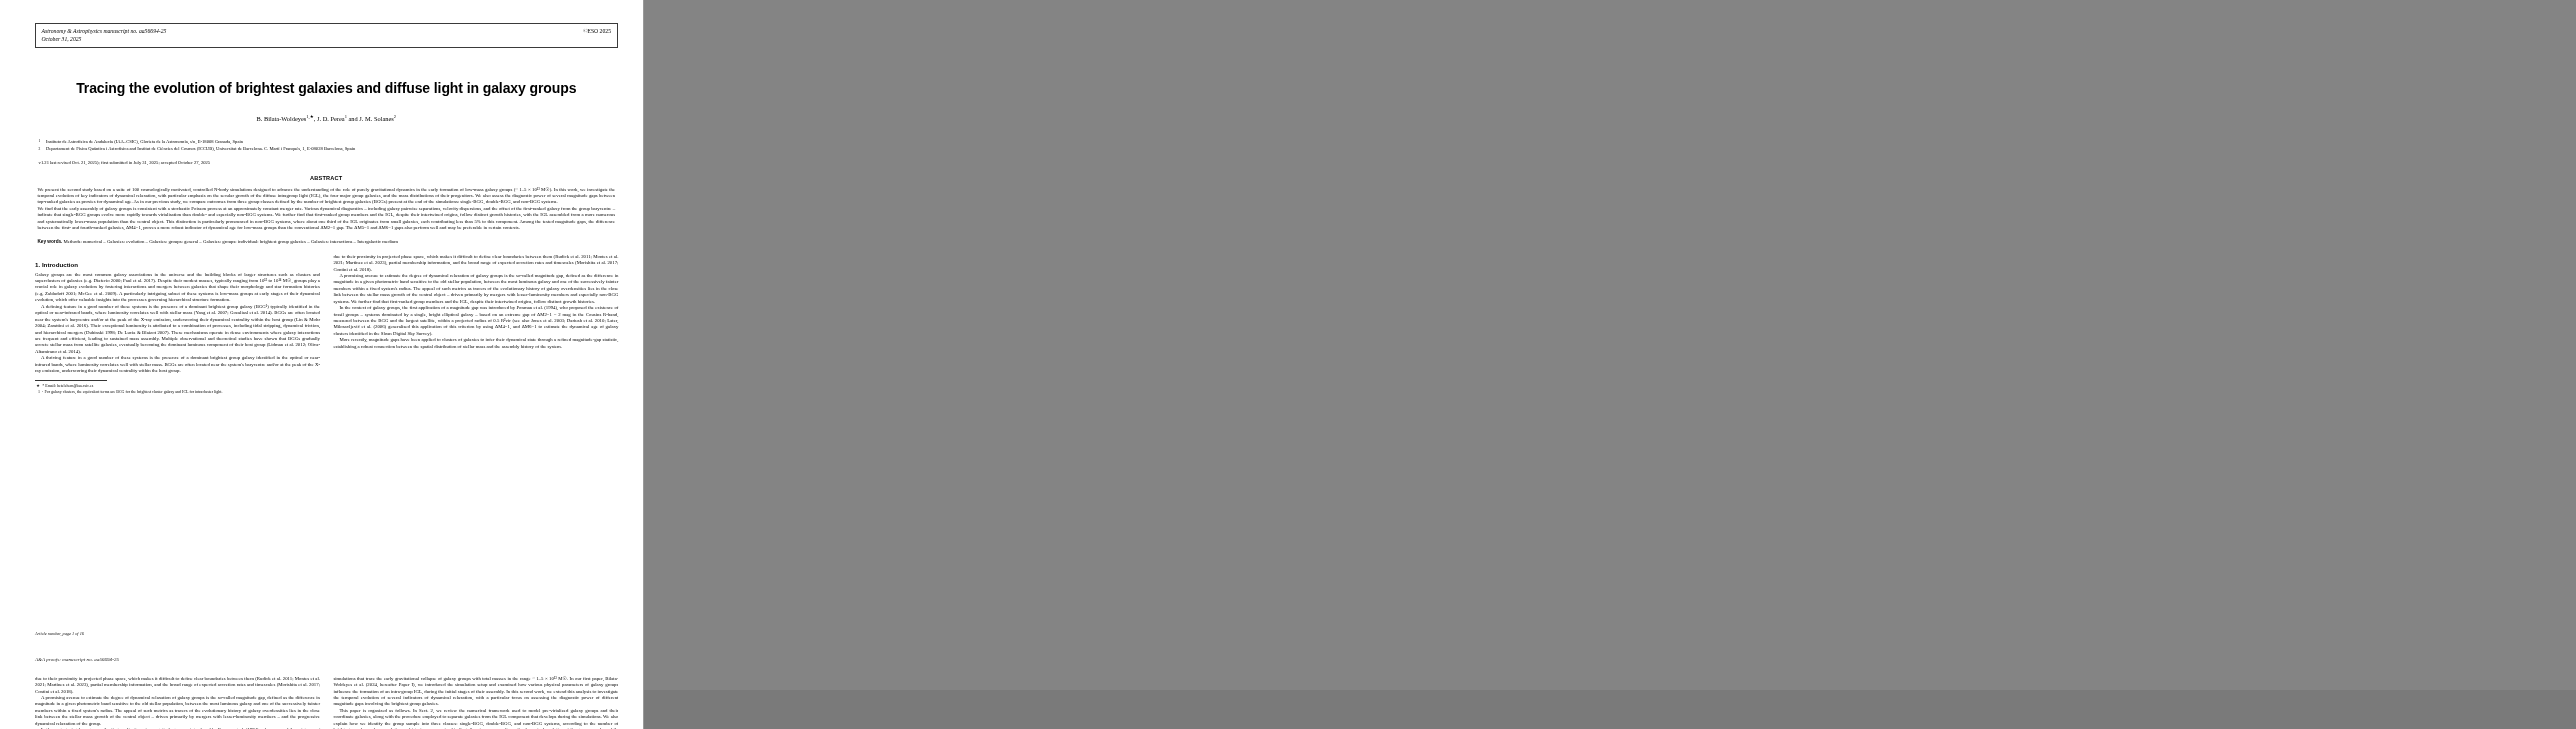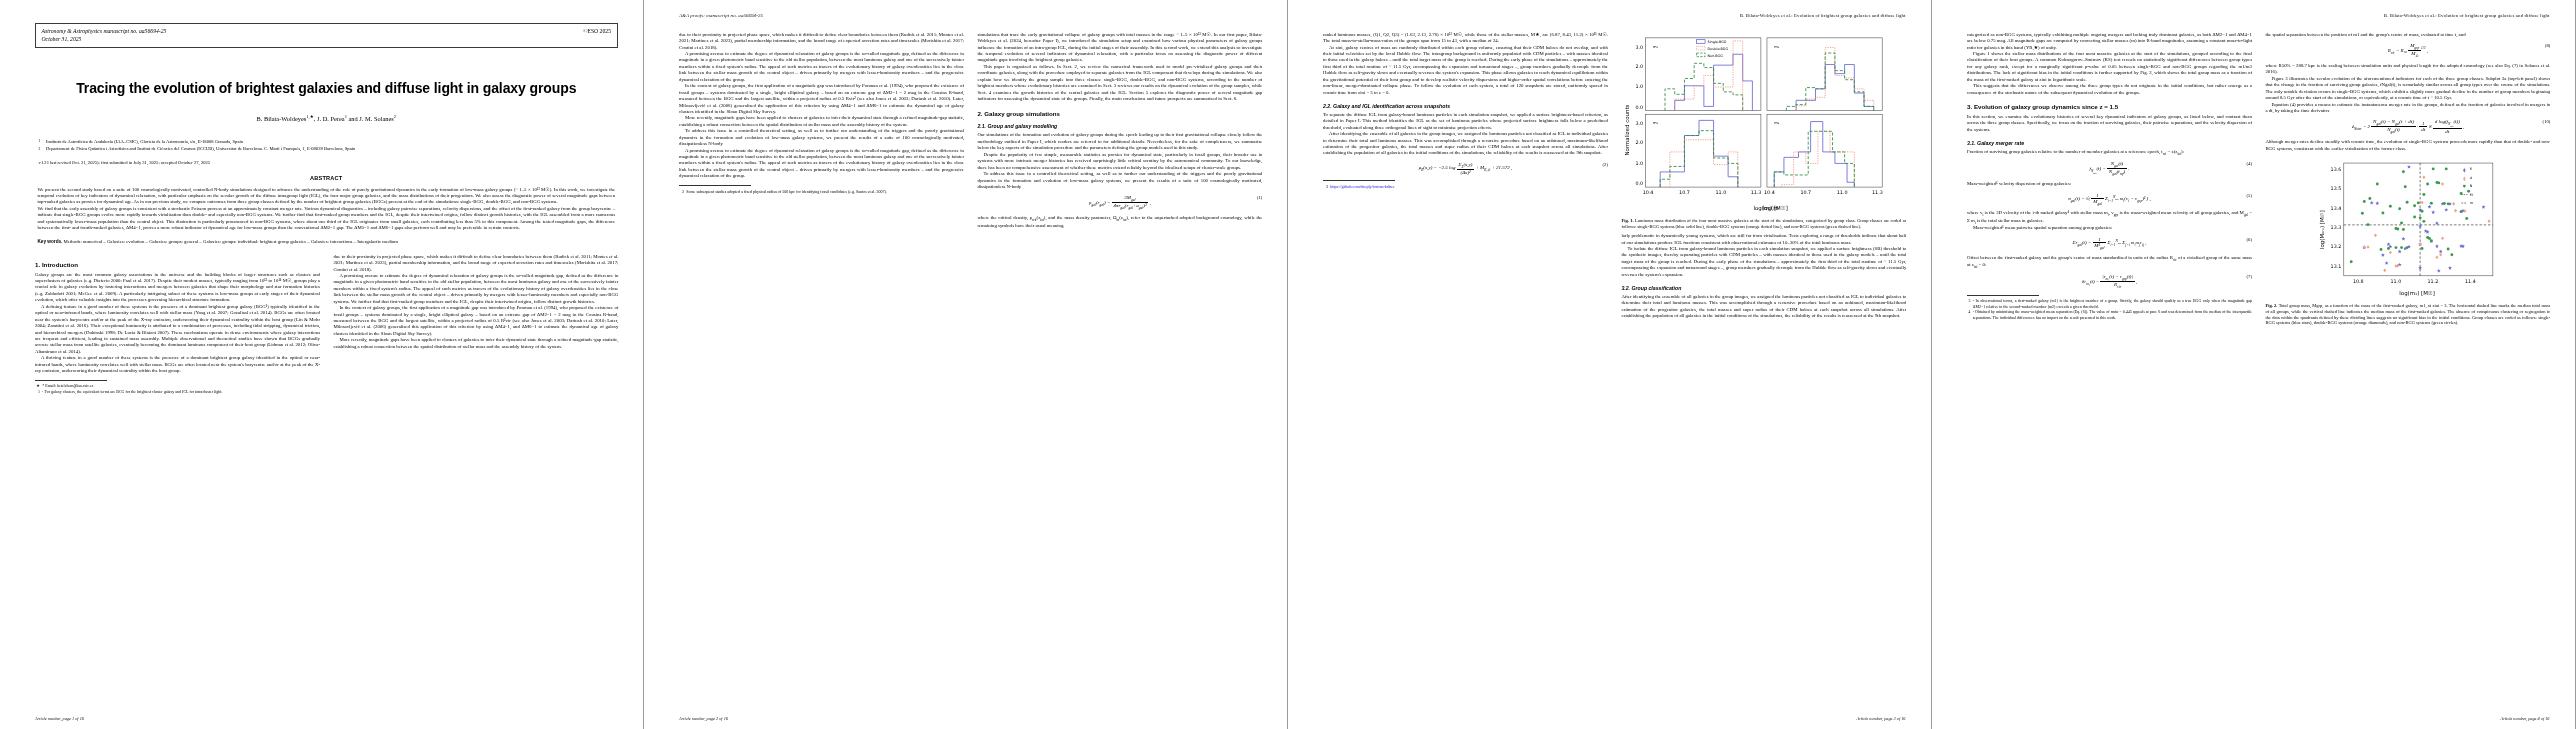--- a/index.html
+++ b/index.html
@@ -6,21 +6,21 @@
   html, body {
     margin: 0; padding: 0;
     width: 2576px; height: 729px;
     background: #7a7a7a;
     font-family: "Liberation Serif", serif;
     overflow: hidden;
   }
   #viewer {
     width: 2576px; height: 690px;
     display: flex;
-    flex-direction: row;
+    flex-direction: column;
     align-items: flex-start;
     background: #848484;
   }
   .page {
     width: 644px;
     height: 729px;
     background: #ffffff;
     position: relative;
     overflow: hidden;
     border-right: 0.6px solid #9a9a9a;

